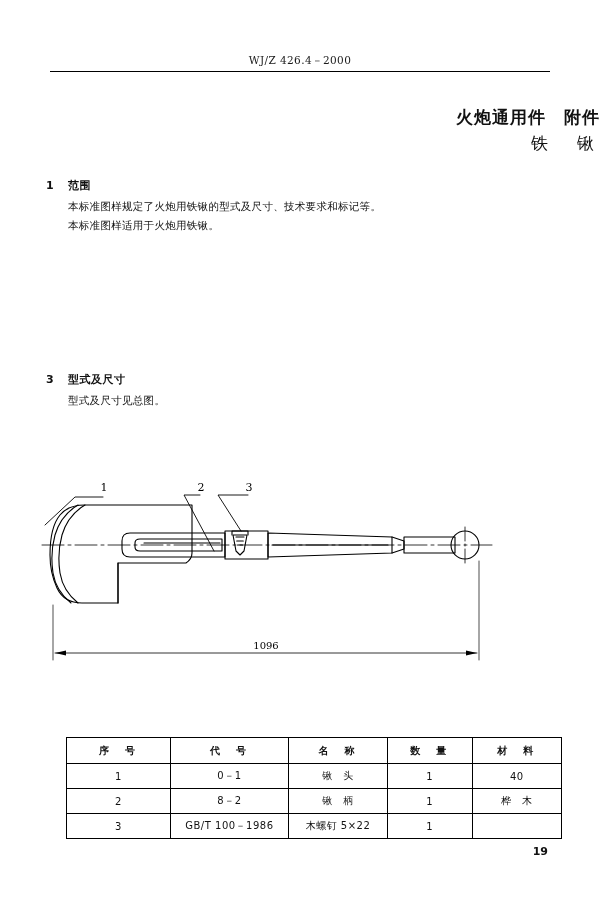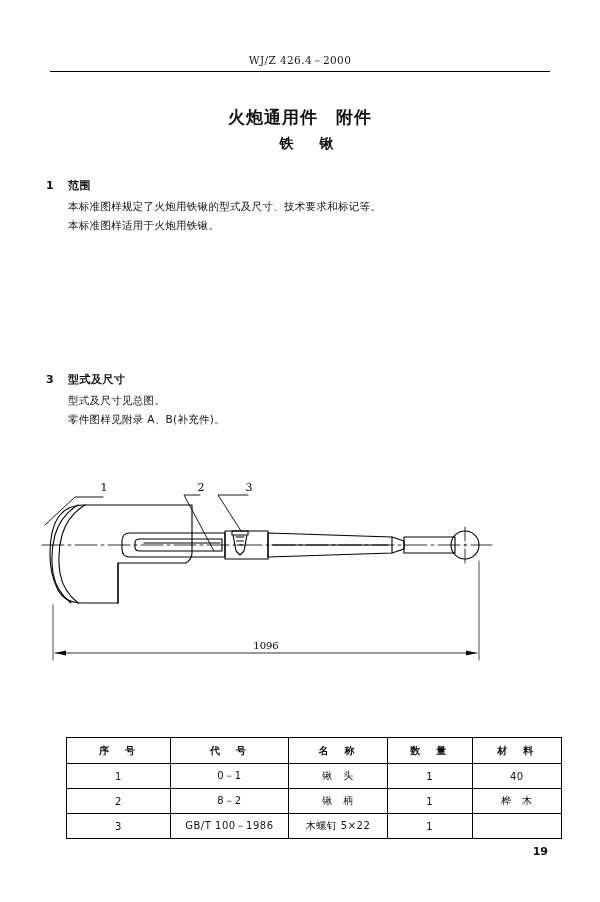--- a/index.html
+++ b/index.html
@@ -41,31 +41,31 @@
     border-top: 1.6px solid #000;
     width: 100%;
   }
 
   
   .title-block {
     position: absolute;
     top: 104px;
     left: 0;
     width: 600px;
-    text-align: center;
+    text-align: right;
   }
   .title-main {
     font-size: 17px;
     font-weight: bold;
     letter-spacing: 1px;
     line-height: 26px;
   }
   .title-sub {
-    font-size: 14px;
-    font-weight: bold;
+    font-size: 17px;
+    font-weight: normal;
     letter-spacing: 6px;
     line-height: 26px;
     padding-left: 19px;
   }
 
   
   .section {
     position: absolute;
     left: 46px;
     width: 510px;
@@ -177,21 +177,20 @@
     </div>
   </div>
 
 
   <div class="section" id="sec3">
     <div class="sec-head">
       <span class="num">3</span><span>型式及尺寸</span>
     </div>
     <div class="sec-body">
       <div class="line">型式及尺寸见总图。</div>
-      <div class="line">零件图样见附录 A、B(补充件)。</div>
     </div>
   </div>
 
   <div class="drawing">
     <svg width="600" height="250" viewBox="0 0 600 250" xmlns="http://www.w3.org/2000/svg">
       <g fill="none" stroke="#000" stroke-width="1.1" stroke-linejoin="round" stroke-linecap="round">
 
         <path d="M 107 50 L 192 50 L 192 98 Q 192 104 186 108
                  L 118 108
                  L 118 148 L 82 148

